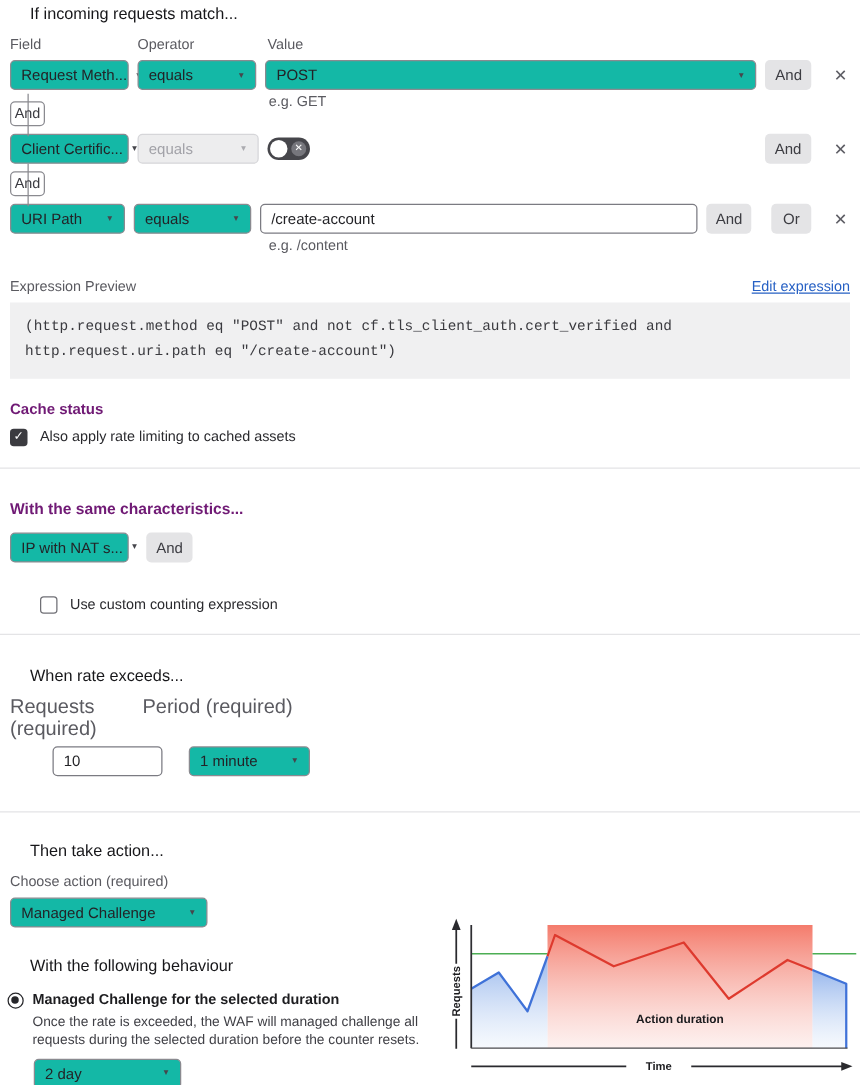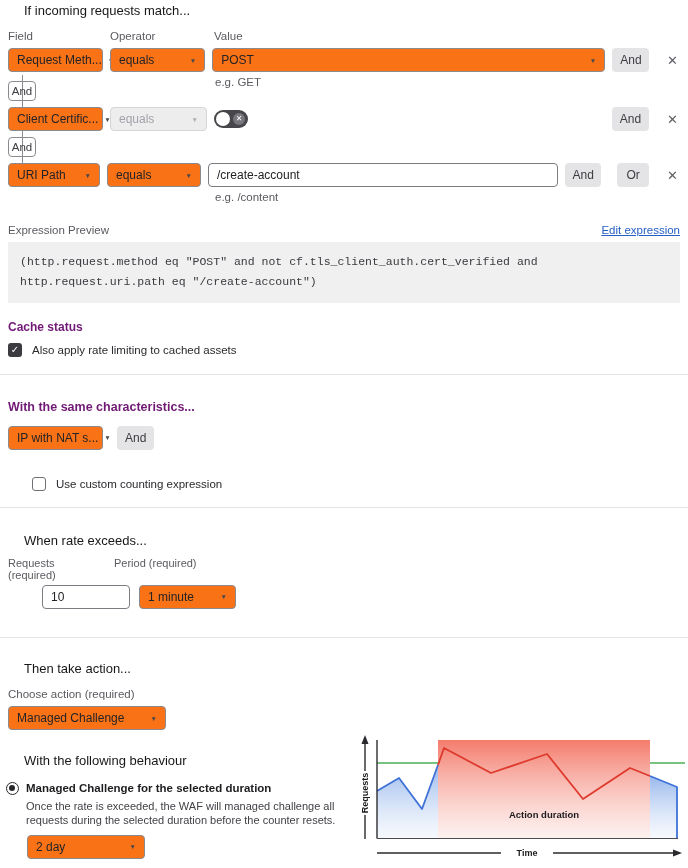--- a/index.html
+++ b/index.html
@@ -12,21 +12,21 @@
 
   .sec-title { font-size:13px; font-weight:400; color:#17171a; margin:0; line-height:1.1;padding-left:16px; }
 
   
   .cols { display:flex; gap:7px; margin-top:12px; font-size:11.5px; color:#5a5a60; }
   .cols .c1 { width:95px; } .cols .c2 { width:97px; }
 
   
   .cond-row { display:flex; gap:7px; align-items:center; margin-top:6px; height:24px; }
   .select {
-    height:24px; border:1px solid #8a8a90; border-radius:4px; background:#f97316;
+    height:24px; border:1px solid #8a8a90; border-radius:4px; background:#14b8a6;
     display:flex; align-items:center; justify-content:space-between;
     padding:0 8px; font-size:12px; color:#232327; cursor:pointer; white-space:nowrap;
   }
   .select .chev { font-size:6.5px; color:#46464c; margin-left:6px; flex:none; }
   .select.disabled { background:#ededee; border-color:#d6d6d9; color:#a2a2a8; cursor:default; }
   .select.disabled .chev { color:#ababb0; }
   .w-field { width:95px; } .w-op { width:97px; } .w-value { width:402px; }
   .text-input {
     height:24px; width:363px; border:1px solid #7b7b82; border-radius:4px;
     padding:0 8px; font-size:12px; color:#232327; font-family:inherit; background:#fff;
@@ -69,23 +69,23 @@
   .checkbox { width:14px; height:14px; border-radius:3px; flex:none; cursor:pointer; }
   .checkbox.checked { background:#3b3b40; color:#fff; font-size:10px; line-height:14px; text-align:center; }
   .checkbox.unchecked { border:1.5px solid #6f6f75; background:#fff; }
   .check-label { font-size:11.5px; color:#2a2a2e; }
 
   .divider { height:1px; background:#e4e4e6; margin:17px -8px 0; }
 
   .char-row { display:flex; align-items:center; margin-top:12px; }
   .w-char { width:95px; } .char-and { margin-left:14px; }
 
-  .rate-labels { display:flex; margin-top:9px; font-size:11px; color:#5a5a60; }
+  .rate-labels { display:flex; margin-top:9px; font-size:16px; color:#5a5a60; }
   .rate-labels .l1 { width:97px; margin-right:9px; }
-  .rate-row { display:flex; gap:9px; margin-top:4px;padding-left:34px; }
+  .rate-row { display:flex; gap:21px; margin-top:4px;padding-left:34px; }
   .small-input { height:24px; width:88px; border:1px solid #7b7b82; border-radius:4px;
     padding:0 8px; font-size:12px; color:#232327; font-family:inherit; }
   .w-period { width:97px; }
 
   .action-label { font-size:11.5px; color:#5a5a60; margin-top:12px; }
   .w-action { width:158px; margin-top:6px; }
 
   
   .behaviour { position:relative; }
   .opt { display:flex; gap:7px; margin-top:13px; width:352px; margin-left:-2px; }

